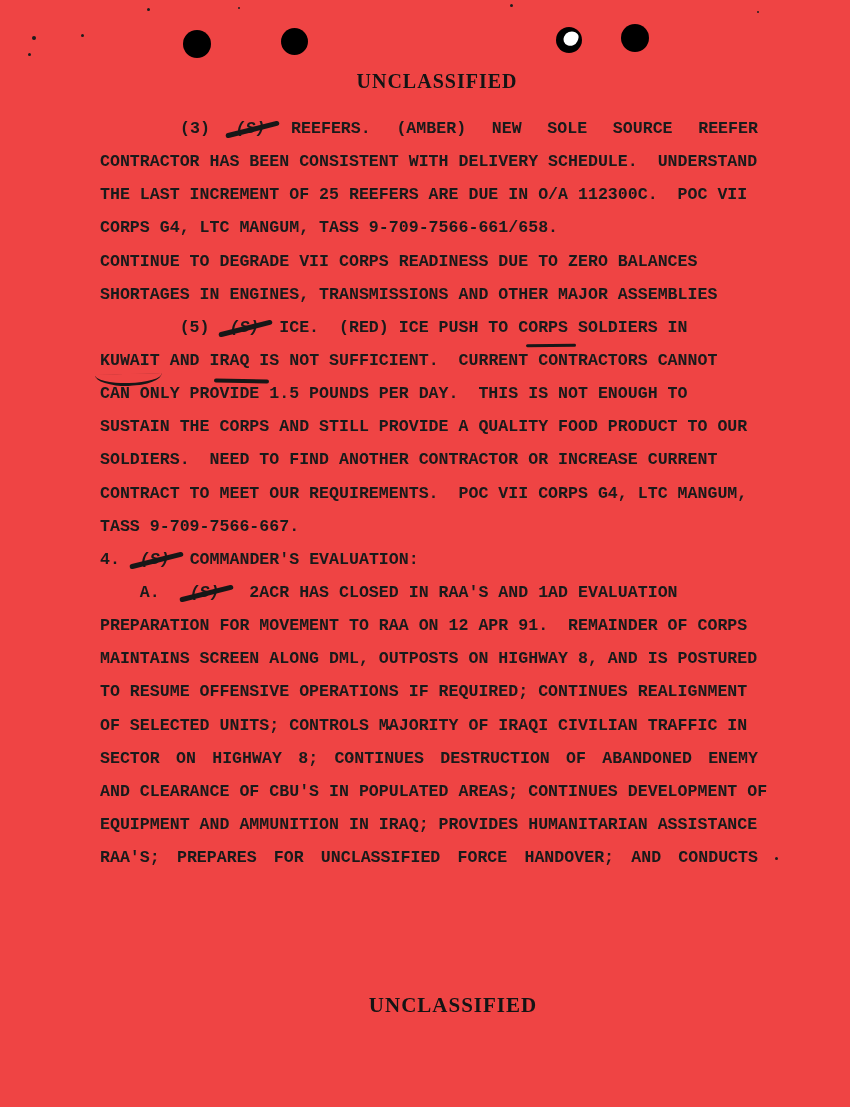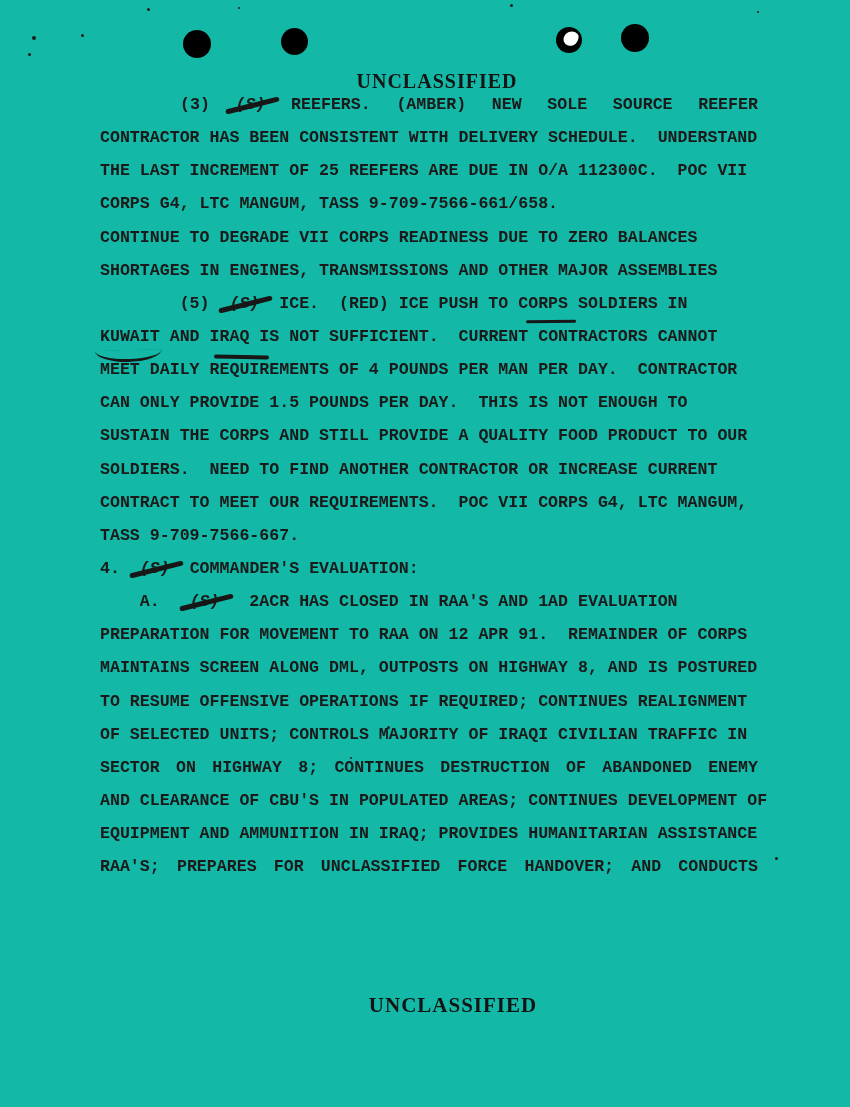--- a/index.html
+++ b/index.html
@@ -1,21 +1,21 @@
 <!DOCTYPE html>
 <html><head>
 <meta charset="utf-8">
 <style>
   html,body{margin:0;padding:0;}
   body{
     width:850px;height:1107px;position:relative;overflow:hidden;
     background:#ffffff;
     font-family:"Liberation Mono",monospace;
   }
-  .page{position:absolute;inset:0;background:#14b8a6;padding-left:24px;}
+  .page{position:absolute;inset:0;background:#ef4444;padding-left:24px;}
 
   
   .cls{
     position:absolute;left:0;width:850px;text-align:center;
     font-family:"Liberation Serif",serif;font-weight:bold;color:#141414;
     letter-spacing:1px;
   }
   .cls.header{top:70px;font-size:20px;transform:translateX(12px);}
   .cls.footer{top:993px;font-size:21px;transform:translateX(28px);}
 
@@ -77,29 +77,28 @@
       <div class="speck" style="left: 81px; top: 34px; width: 3px; height: 3px;"></div>
       <div class="speck" style="left: 28px; top: 53px; width: 3px; height: 3px;"></div>
       <div class="speck" style="left: 387px; top: 726px; width: 3px; height: 3px;"></div>
       <div class="speck" style="left: 350px; top: 757px; width: 2px; height: 2px;"></div>
       <div class="speck" style="left: 775px; top: 857px; width: 3px; height: 3px;"></div>
     </div>
 
   <div class="cls header">UNCLASSIFIED</div>
 
   <div class="doc-body" id="doc-body">
-      <div class="line justify" style="padding-left: 80px;"><span>(3)</span> <span class="strike">(S)</span> <span>REEFERS.</span> <span>(AMBER)</span> <span>NEW</span> <span>SOLE</span> <span>SOURCE</span> <span>REEFER</span></div>
+      <div class="line justify" style="padding-left: 80px; margin-top: 24px;"><span>(3)</span> <span class="strike">(S)</span> <span>REEFERS.</span> <span>(AMBER)</span> <span>NEW</span> <span>SOLE</span> <span>SOURCE</span> <span>REEFER</span></div>
       <div class="line"><span>CONTRACTOR HAS BEEN CONSISTENT WITH DELIVERY SCHEDULE.  UNDERSTAND</span></div>
       <div class="line"><span>THE LAST INCREMENT OF 25 REEFERS ARE DUE IN O/A 112300C.  POC VII</span></div>
       <div class="line"><span>CORPS G4, LTC MANGUM, TASS 9-709-7566-661/658.</span></div>
       <div class="line"><span>CONTINUE TO DEGRADE VII CORPS READINESS DUE TO ZERO BALANCES</span></div>
       <div class="line"><span>SHORTAGES IN ENGINES, TRANSMISSIONS AND OTHER MAJOR ASSEMBLIES</span></div>
       <div class="line"><span>        (5)  </span><span class="strike">(S)</span><span>  ICE.  (RED) ICE PUSH TO </span><span class="u-straight">CORPS</span><span> SOLDIERS IN</span></div>
       <div class="line"><span class="u-wavy">KUWAIT</span><span> AND </span><span class="u-slant">IRAQ</span><span> IS NOT SUFFICIENT.  CURRENT CONTRACTORS CANNOT</span></div>
-      <div class="line"><span>MEET DAILY REQUIREMENTS OF 4 POUNDS PER MAN PER DAY.  CONTRACTOR</span></div>
       <div class="line"><span>CAN ONLY PROVIDE 1.5 POUNDS PER DAY.  THIS IS NOT ENOUGH TO</span></div>
       <div class="line"><span>SUSTAIN THE CORPS AND STILL PROVIDE A QUALITY FOOD PRODUCT TO OUR</span></div>
       <div class="line"><span>SOLDIERS.  NEED TO FIND ANOTHER CONTRACTOR OR INCREASE CURRENT</span></div>
       <div class="line"><span>CONTRACT TO MEET OUR REQUIREMENTS.  POC VII CORPS G4, LTC MANGUM,</span></div>
       <div class="line"><span>TASS 9-709-7566-667.</span></div>
       <div class="line"><span>4.  </span><span class="strike">(S)</span><span>  COMMANDER'S EVALUATION:</span></div>
       <div class="line"><span>    A.   </span><span class="strike">(S)</span><span>   2ACR HAS CLOSED IN RAA'S AND 1AD EVALUATION</span></div>
       <div class="line"><span>PREPARATION FOR MOVEMENT TO RAA ON 12 APR 91.  REMAINDER OF CORPS</span></div>
       <div class="line"><span>MAINTAINS SCREEN ALONG DML, OUTPOSTS ON HIGHWAY 8, AND IS POSTURED</span></div>
       <div class="line"><span>TO RESUME OFFENSIVE OPERATIONS IF REQUIRED; CONTINUES REALIGNMENT</span></div>

